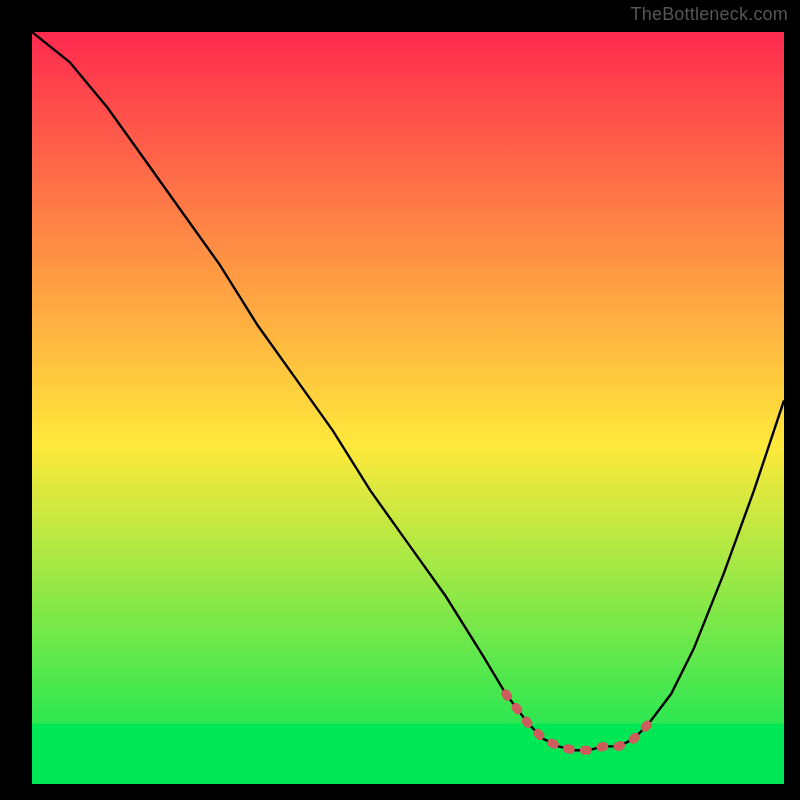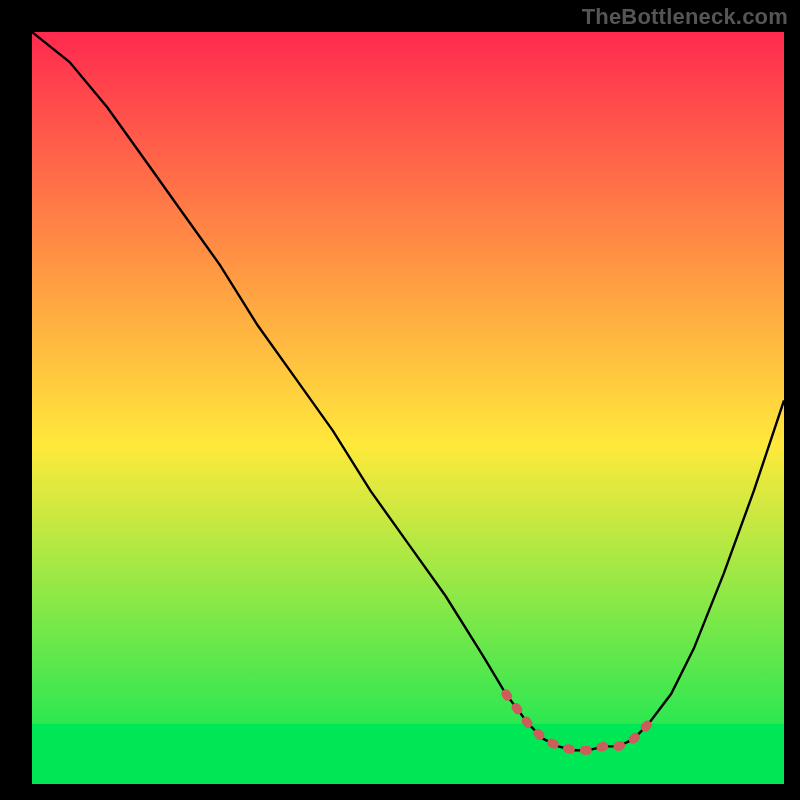--- a/index.html
+++ b/index.html
@@ -15,22 +15,22 @@
     position: relative;
     width: 800px;
     height: 800px;
     background: #000;
   }
   .watermark {
     position: absolute;
     top: 4px;
     right: 12px;
     color: #555;
-    font-size: 22px;
-    font-weight: 700;
+    font-size: 18px;
+    font-weight: 400;
     letter-spacing: 0.2px;
   }
   .plot {
     position: absolute;
     left: 32px;
     top: 32px;
     width: 752px;
     height: 752px;
   }
   .plot svg {

